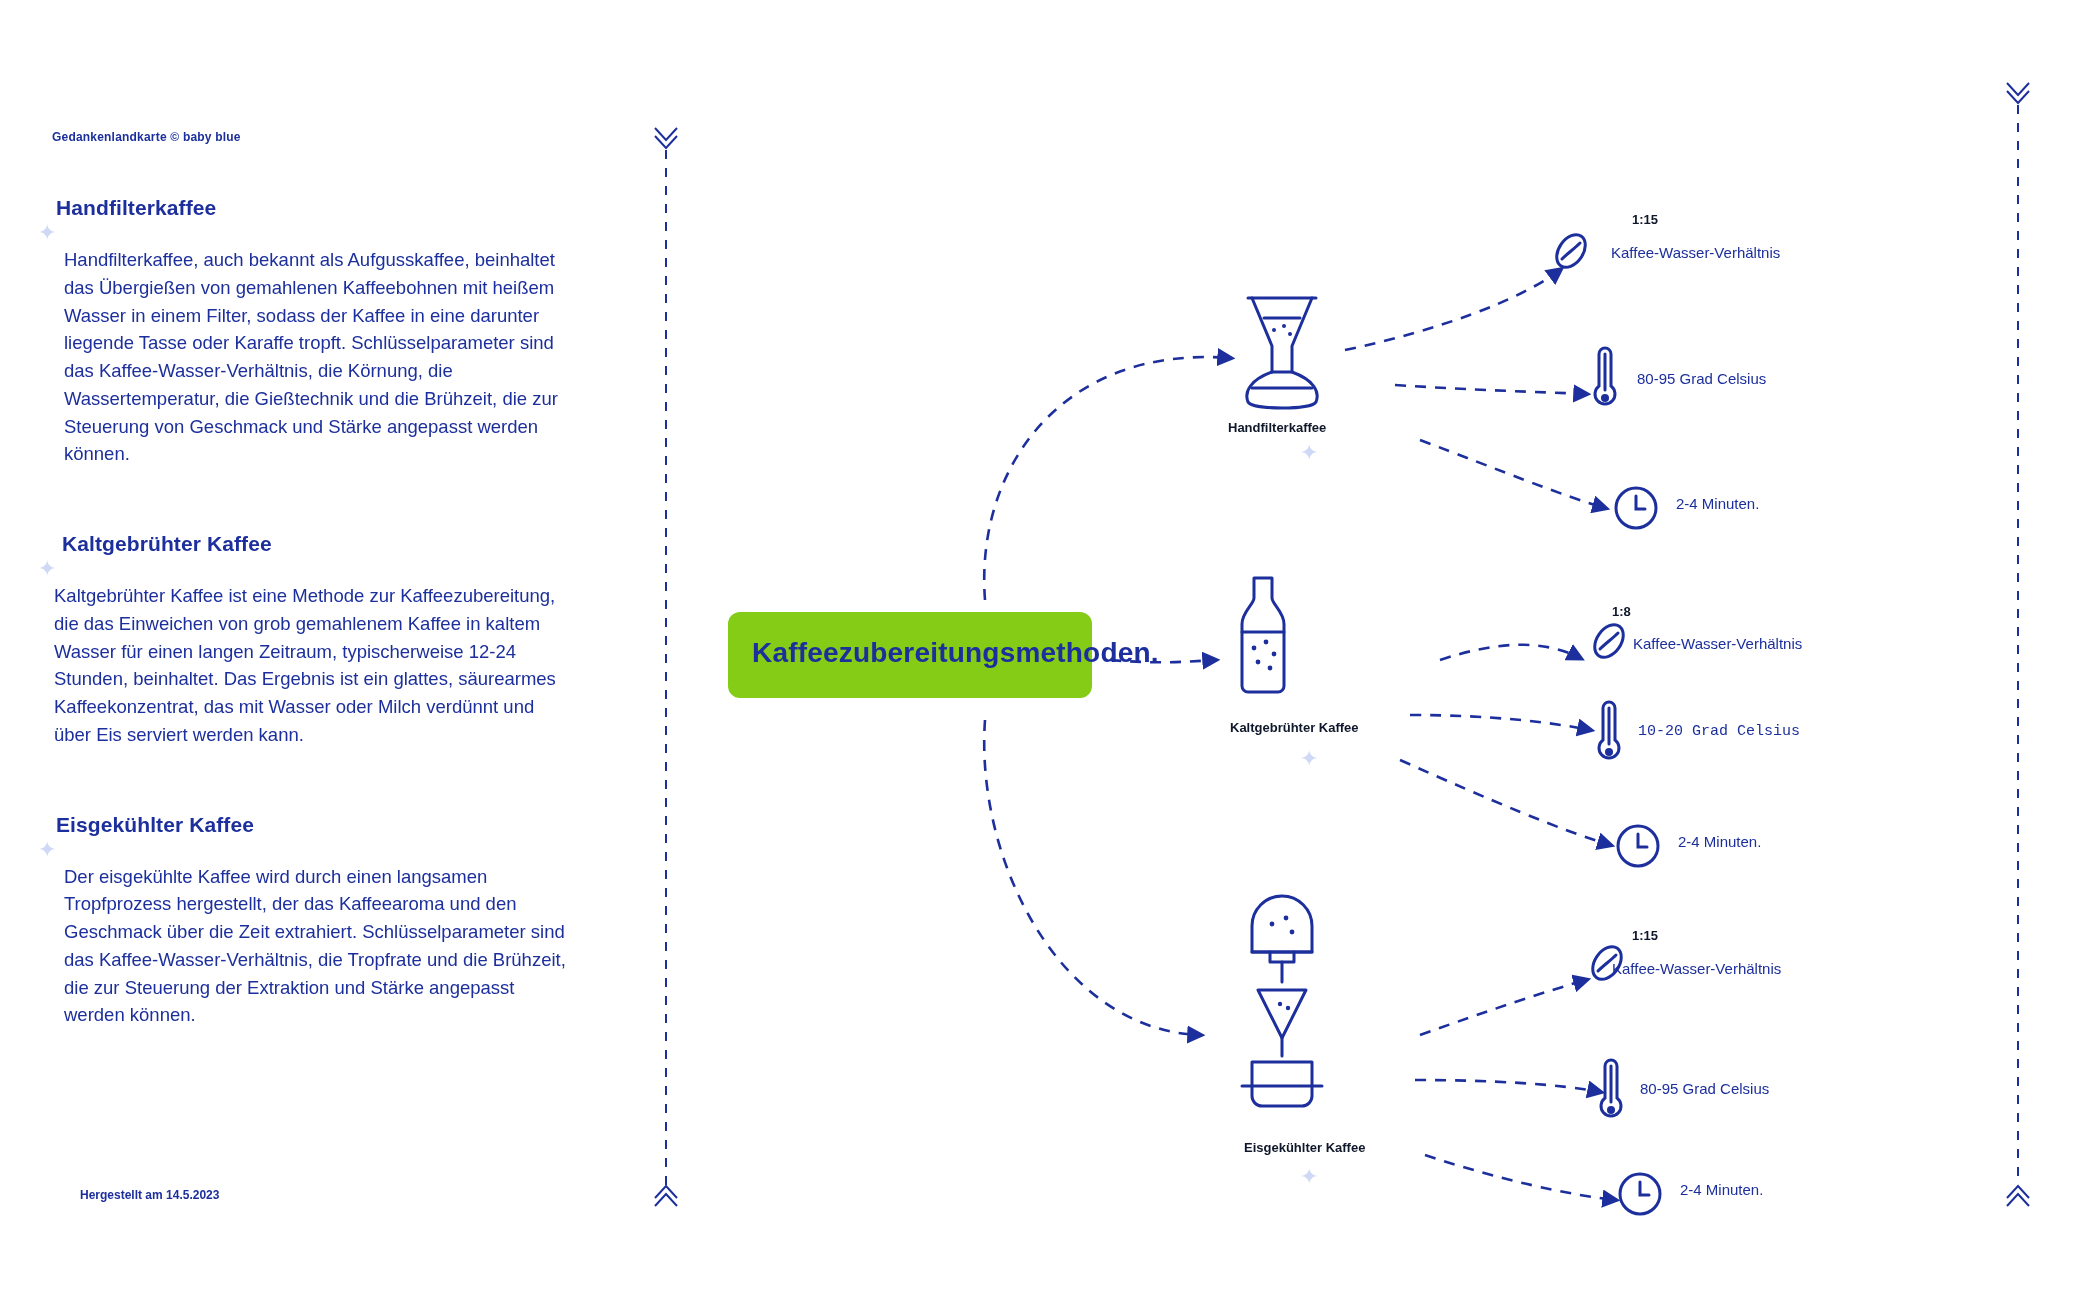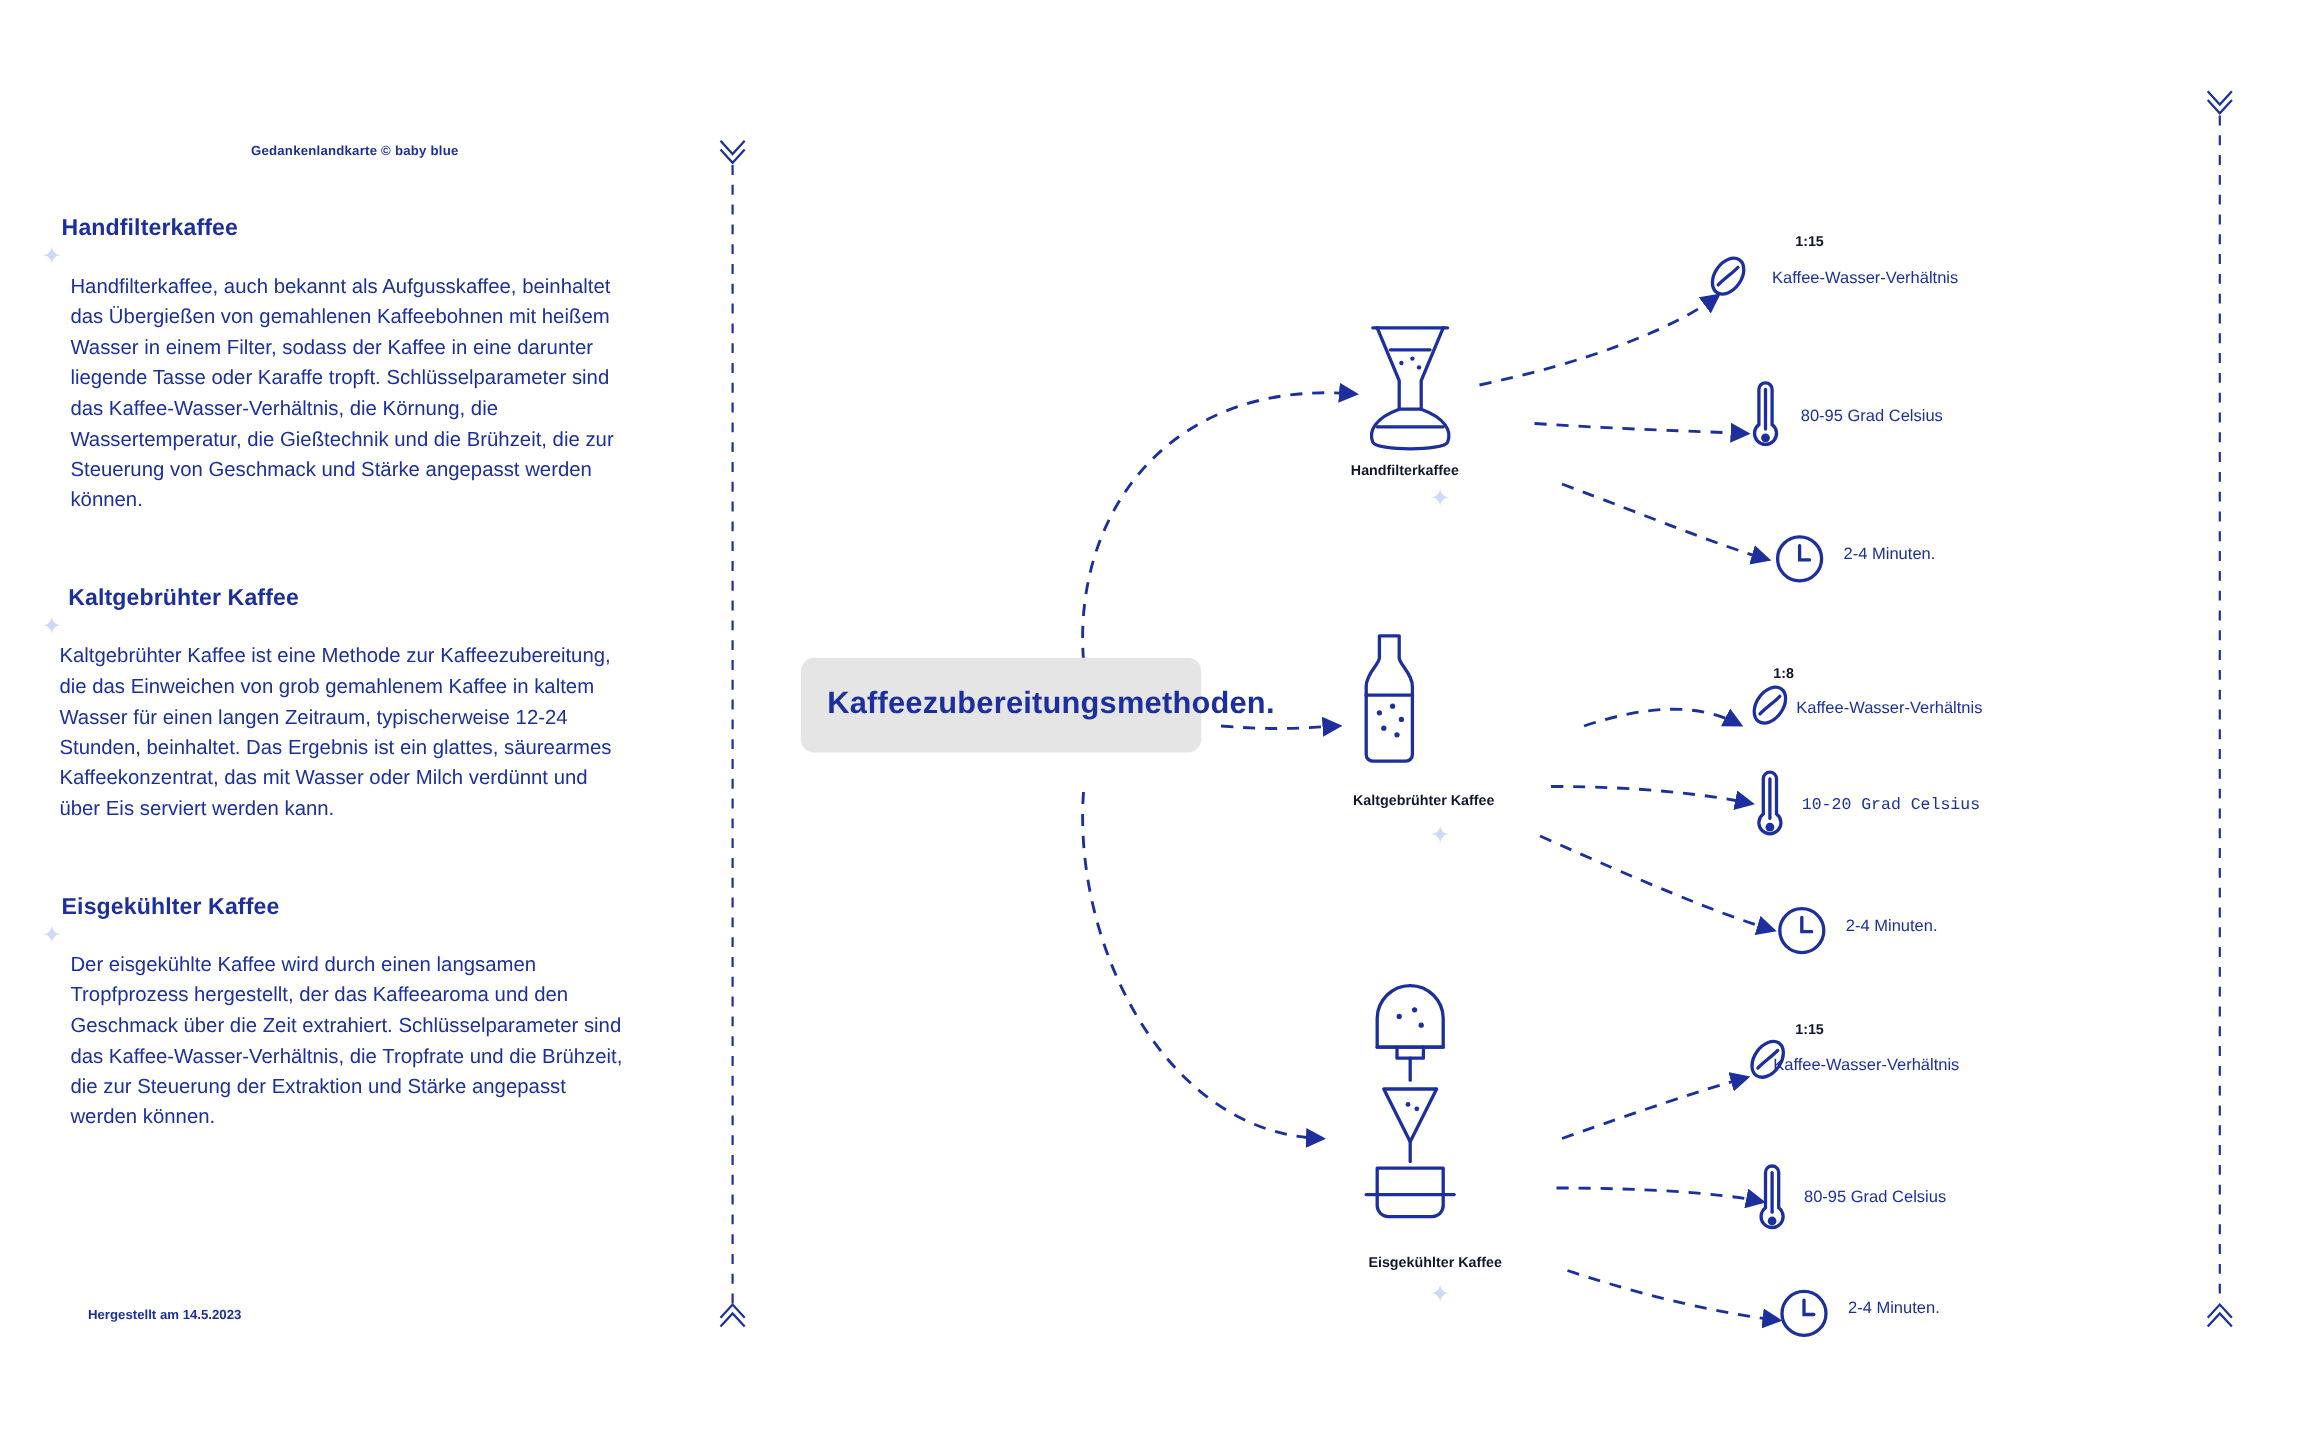--- a/index.html
+++ b/index.html
@@ -26,21 +26,20 @@
     left: 48px;
     top: 130px;
     width: 545px;
   }
   .credit {
     font-size: 12px;
     font-weight: bold;
     color: #1c2f9c;
     letter-spacing: .2px;
     margin: 0 0 52px 4px;
-    text-align: center;
   }
   .sect {
     margin-bottom: 64px;
     position: relative;
   }
   .sect h2 {
     font-size: 21px;
     font-weight: bold;
     margin: 0 0 26px 8px;
     color: #1c2f9c;
@@ -68,24 +67,24 @@
     color: #cfd8f5;
     font-size: 22px;
     line-height: 1;
     user-select: none;
   }
 
   
   .central {
     position: absolute;
     left: 728px;
-    top: 598px;
+    top: 612px;
     width: 364px;
     min-height: 86px;
-    background: #e5e5e5;
+    background: #84cc16;
     border-radius: 12px;
     display: flex;
     align-items: center;
     padding: 12px 24px 16px 24px;
     box-sizing: border-box;
   }
   .central span {
     font-size: 28px;
     font-weight: bold;
     line-height: 1.28;

